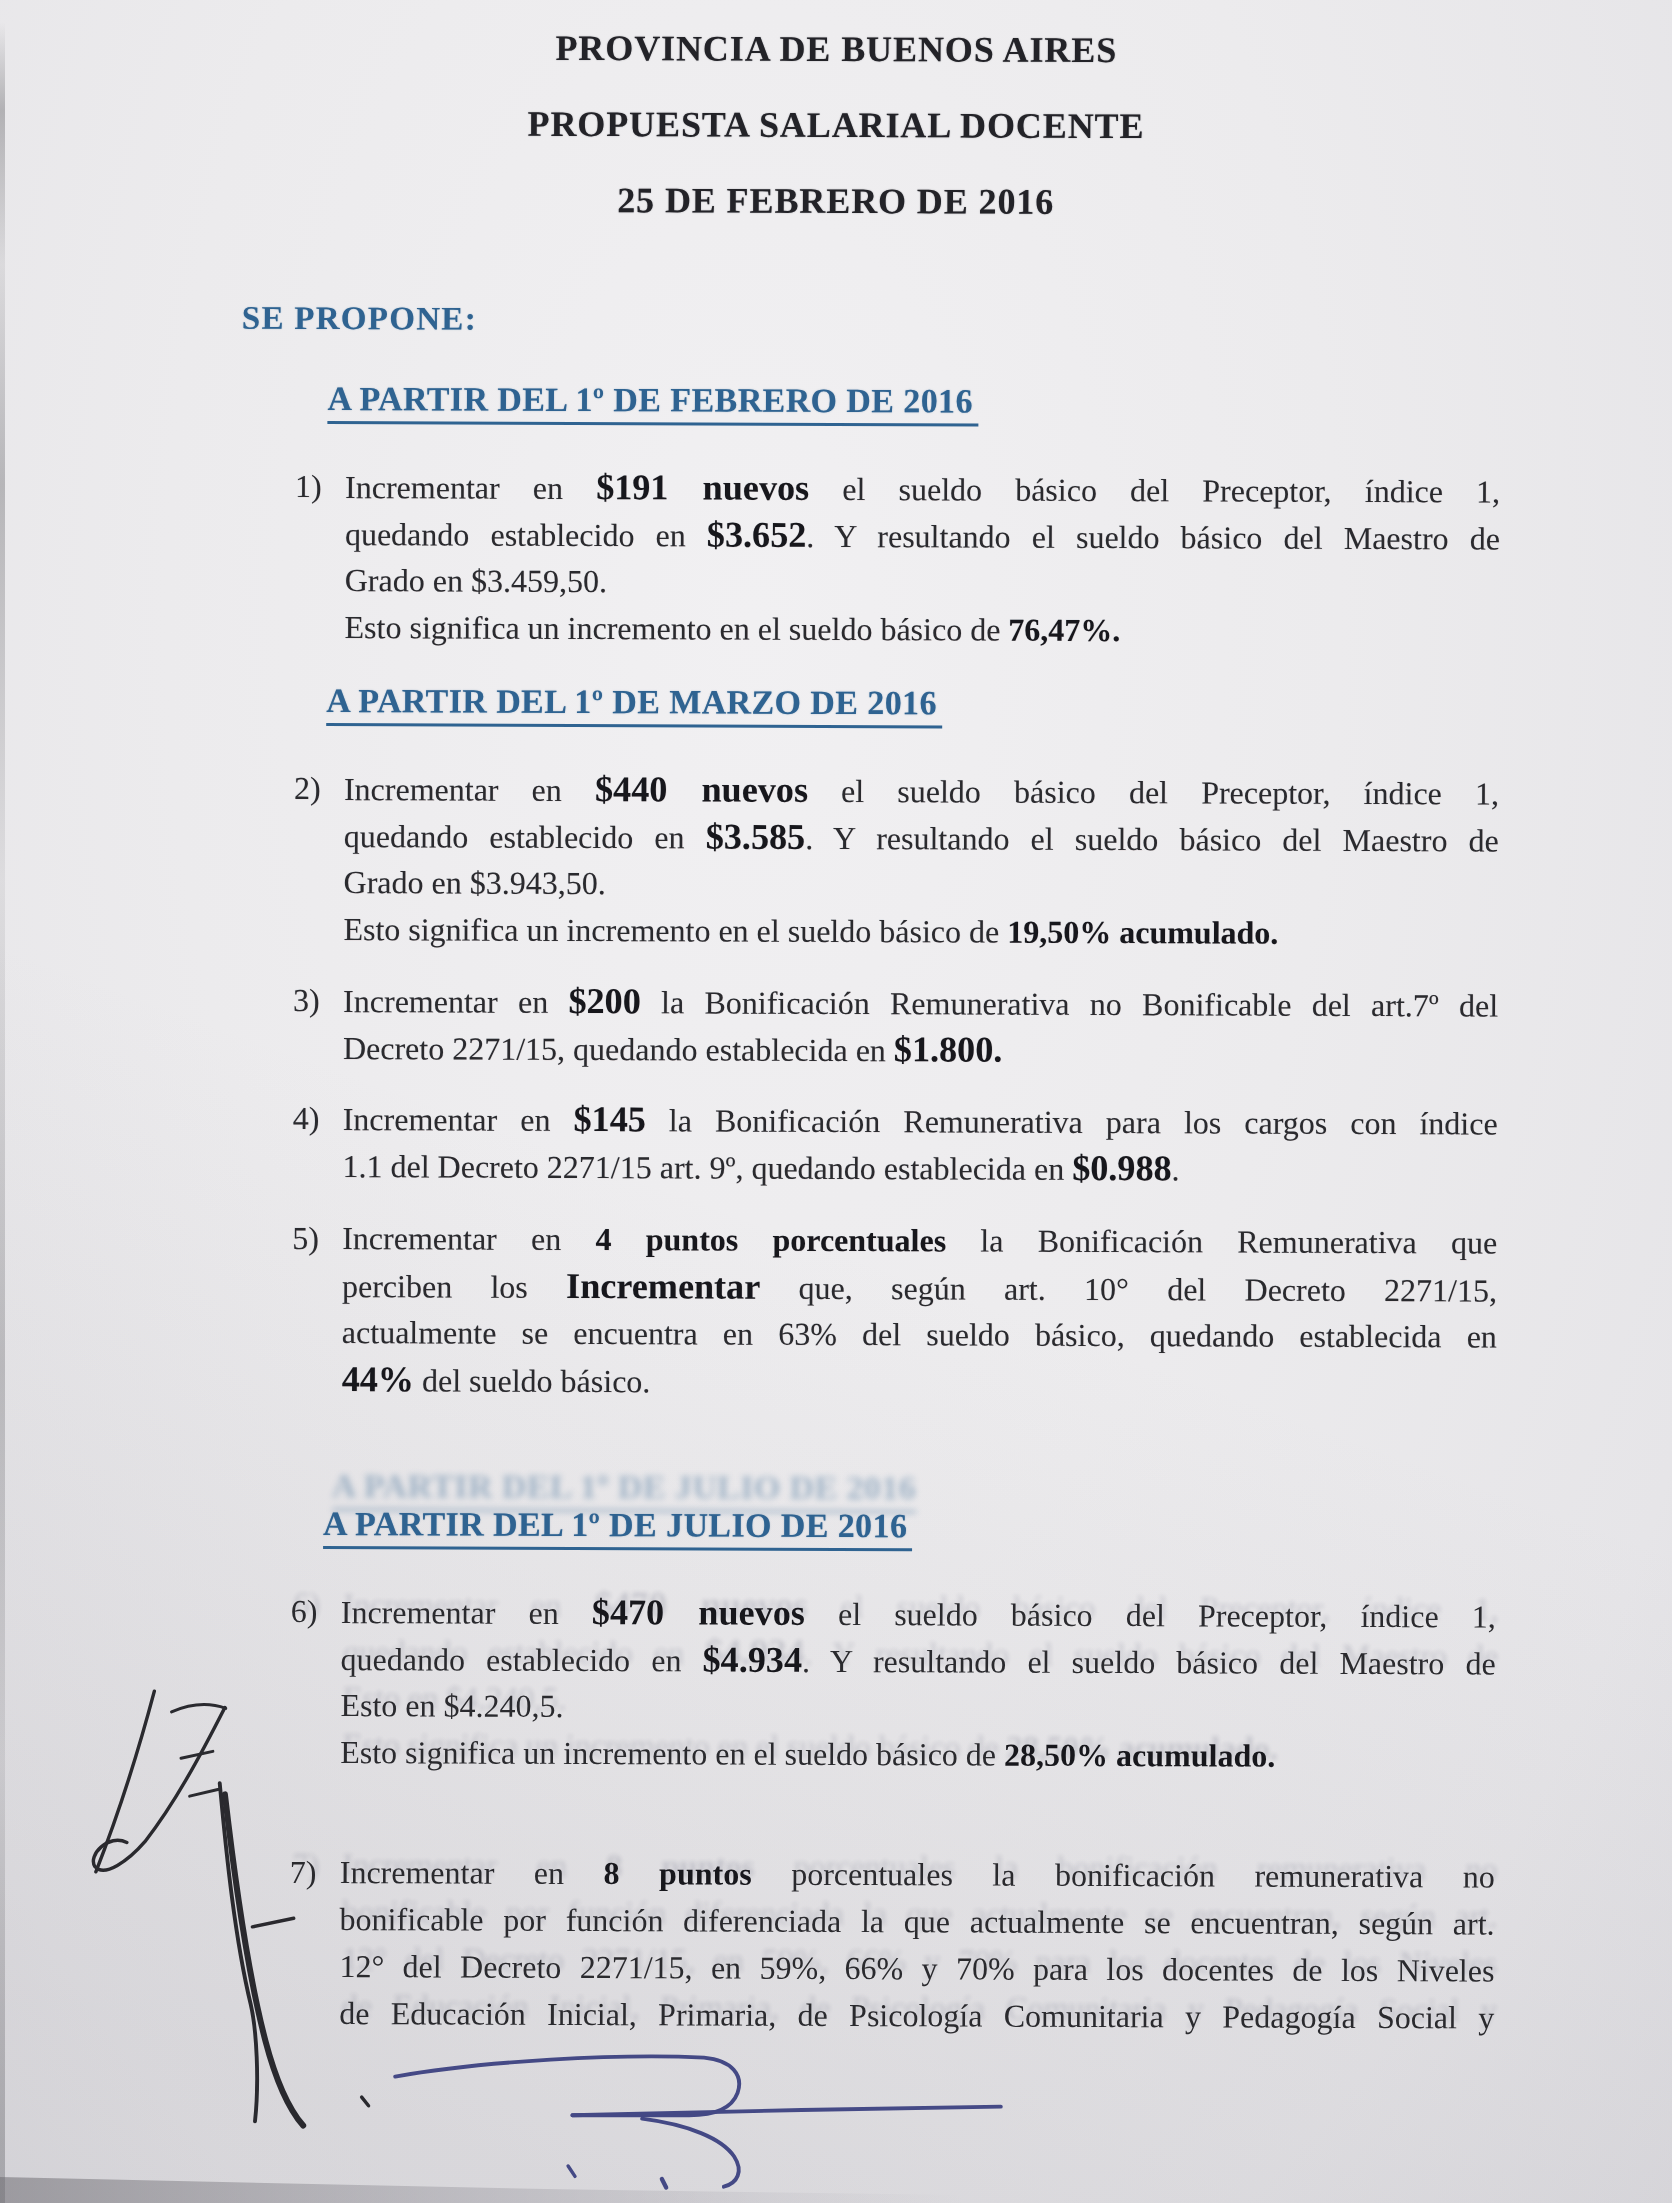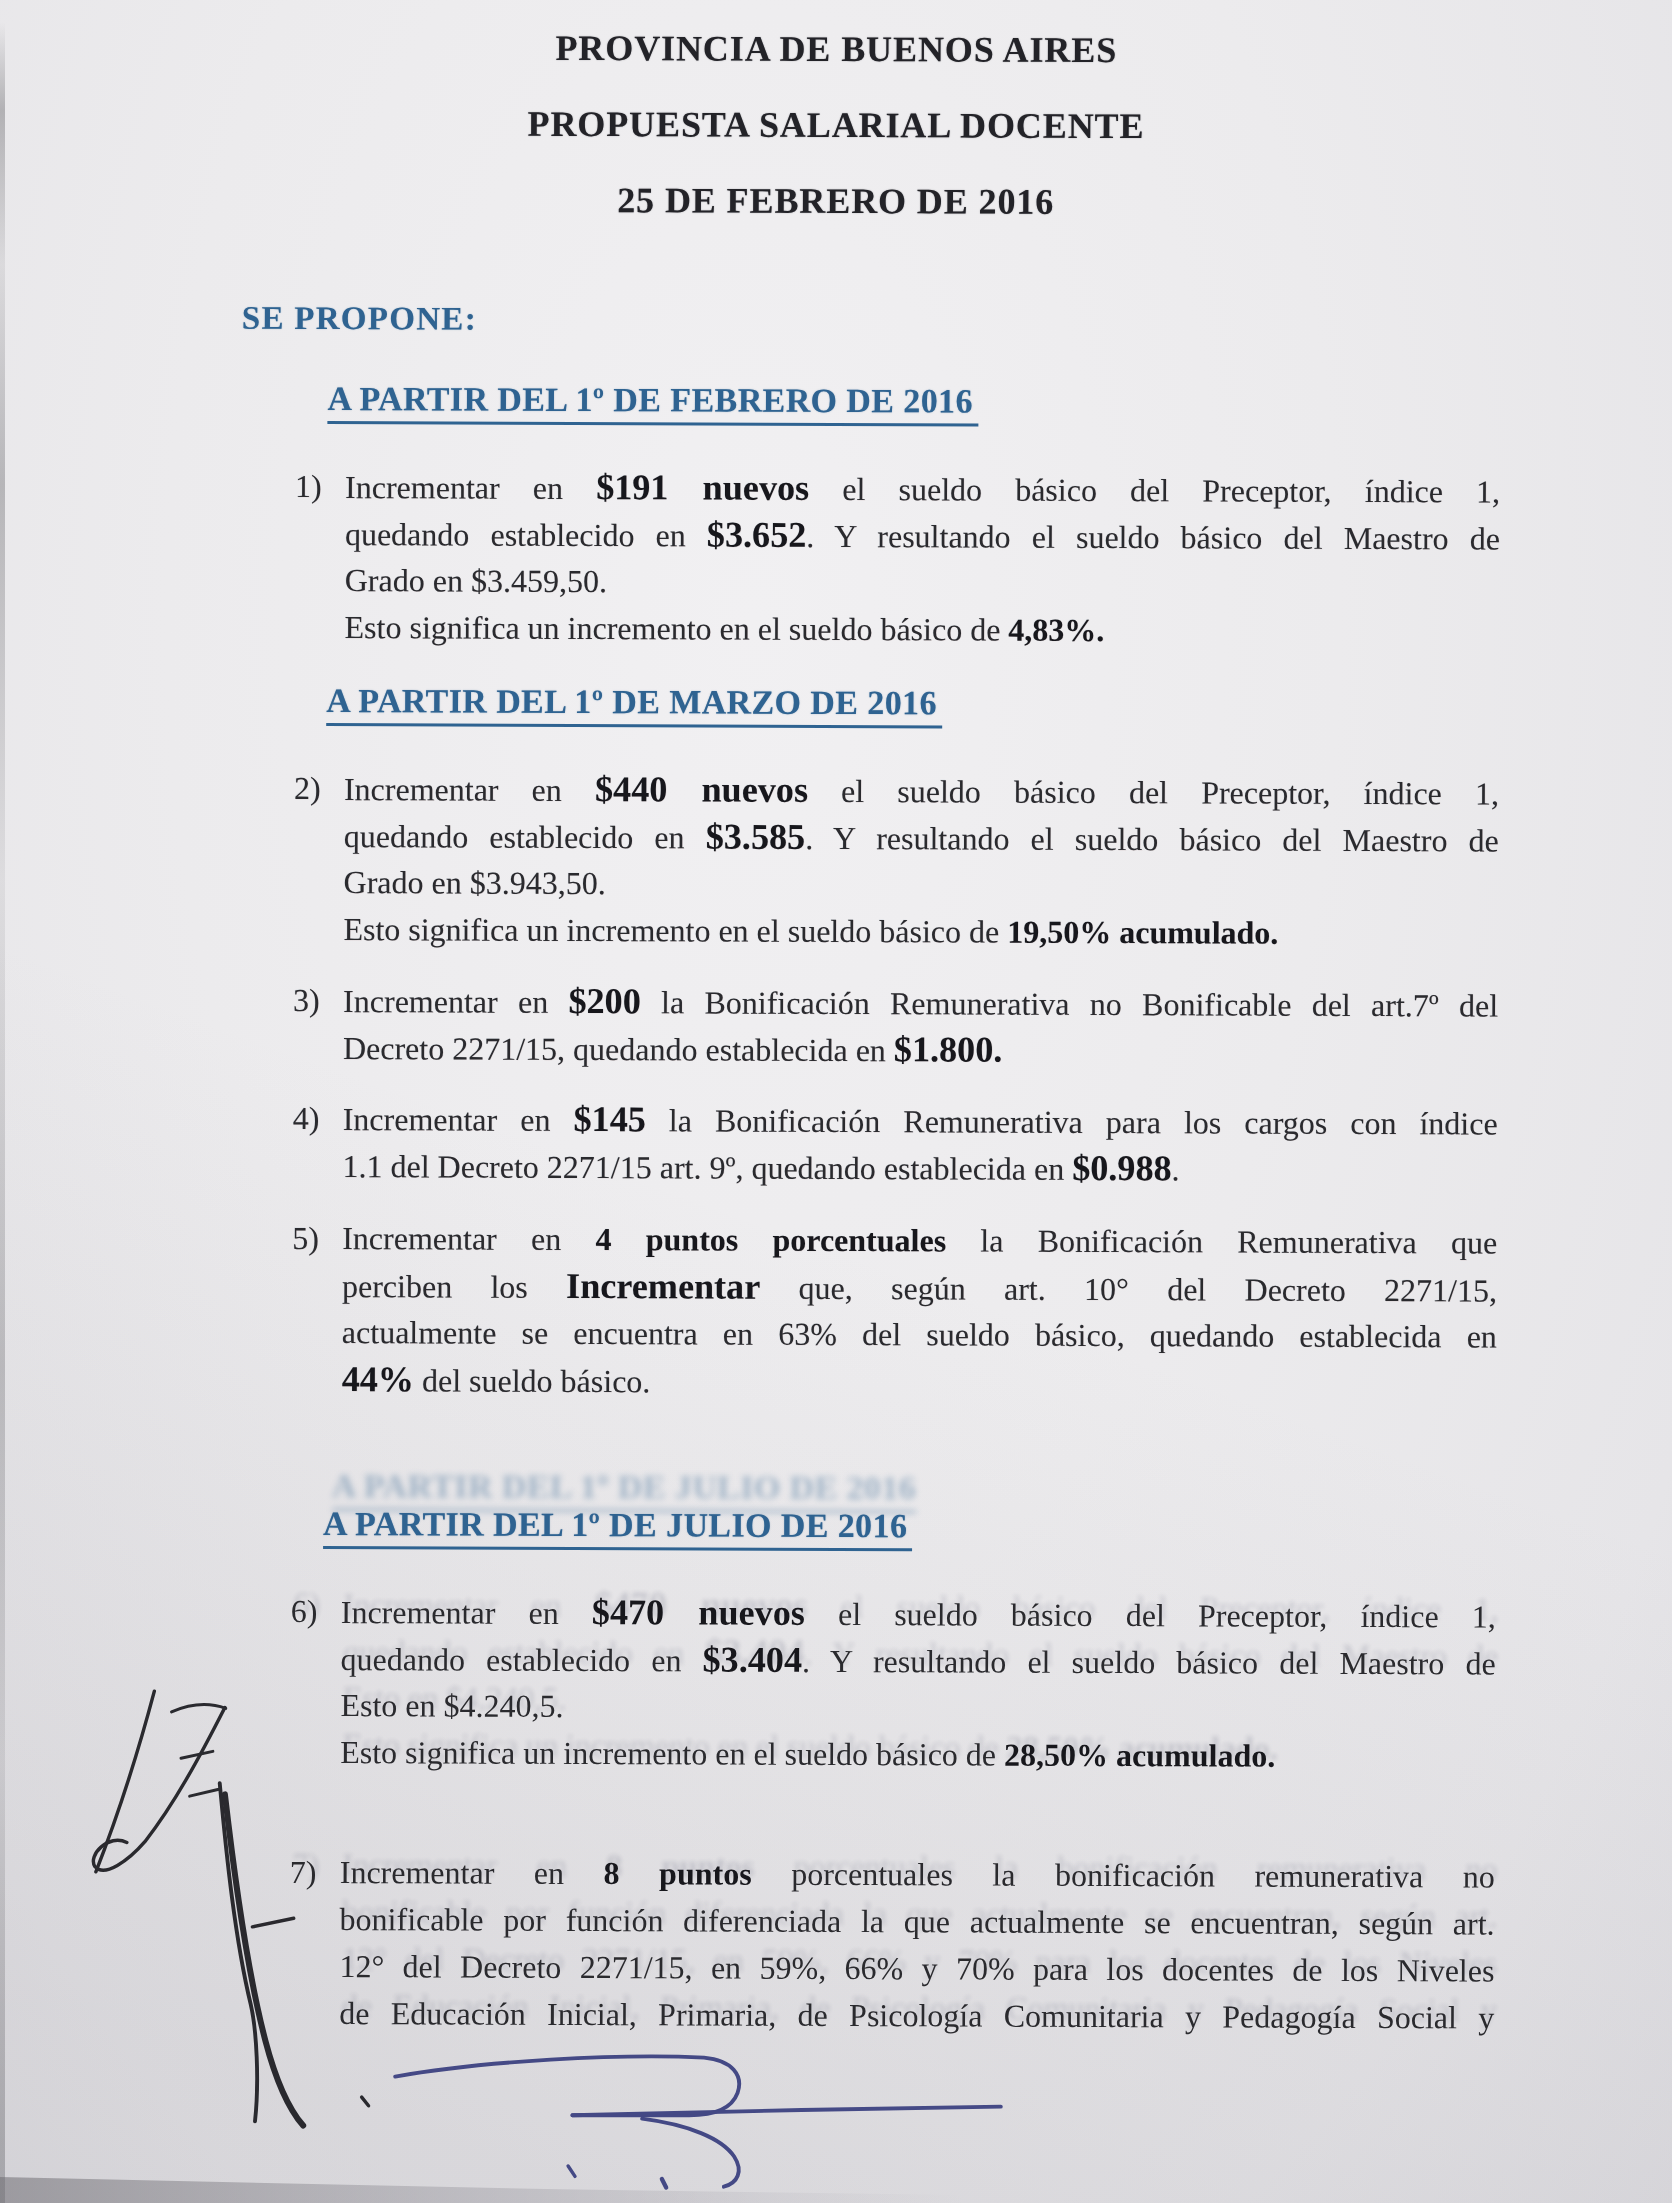--- a/index.html
+++ b/index.html
@@ -99,21 +99,21 @@
 
   <div id="sections">
       <div class="section">
         <div class="heading-row"><span class="heading-text">A PARTIR DEL 1º DE FEBRERO DE 2016</span></div>
         <div class="items">
           <div class="item">
             <span class="num">1)</span>
             <div class="line jline"><span>Incrementar en </span><span class="b big">$191 nuevos</span><span> el sueldo básico del Preceptor, índice 1,</span></div>
             <div class="line jline"><span>quedando establecido en </span><span class="b big">$3.652</span><span>. Y resultando el sueldo básico del Maestro de</span></div>
             <div class="line"><span>Grado en $3.459,50.</span></div>
-            <div class="line"><span>Esto significa un incremento en el sueldo básico de </span><span class="b">4,83%.</span></div>
+            <div class="line"><span>Esto significa un incremento en el sueldo básico de </span><span class="b">76,47%.</span></div>
           </div>
         </div>
       </div>
       <div class="section">
         <div class="heading-row"><span class="heading-text">A PARTIR DEL 1º DE MARZO DE 2016</span></div>
         <div class="items">
           <div class="item">
             <span class="num">2)</span>
             <div class="line jline"><span>Incrementar en </span><span class="b big">$440 nuevos</span><span> el sueldo básico del Preceptor, índice 1,</span></div>
             <div class="line jline"><span>quedando establecido en </span><span class="b big">$3.585</span><span>. Y resultando el sueldo básico del Maestro de</span></div>
@@ -150,21 +150,21 @@
             <div class="line"><span class="b big">44%</span><span> del sueldo básico.</span></div>
           </div>
         </div>
       </div>
       <div class="section">
         <div class="heading-row"><span class="heading-ghost">A PARTIR DEL 1º DE JULIO DE 2016</span><span class="heading-text">A PARTIR DEL 1º DE JULIO DE 2016</span></div>
         <div class="items">
           <div class="item ghosted">
             <span class="num">6)</span>
             <div class="line jline"><span>Incrementar en </span><span class="b big">$470 nuevos</span><span> el sueldo básico del Preceptor, índice 1,</span></div>
-            <div class="line jline"><span>quedando establecido en </span><span class="b big">$3.404</span><span>. Y resultando el sueldo básico del Maestro de</span></div>
+            <div class="line jline"><span>quedando establecido en </span><span class="b big">$4.934</span><span>. Y resultando el sueldo básico del Maestro de</span></div>
             <div class="line"><span>Esto en $4.240,5.</span></div>
             <div class="line"><span>Esto significa un incremento en el sueldo básico de </span><span class="b">28,50% acumulado.</span></div>
           </div>
         </div>
       </div>
       <div class="section">
         <div class="items">
           <div class="item ghosted">
             <span class="num">7)</span>
             <div class="line jline"><span>Incrementar en </span><span class="b">8 puntos</span><span> porcentuales la bonificación remunerativa no</span></div>

